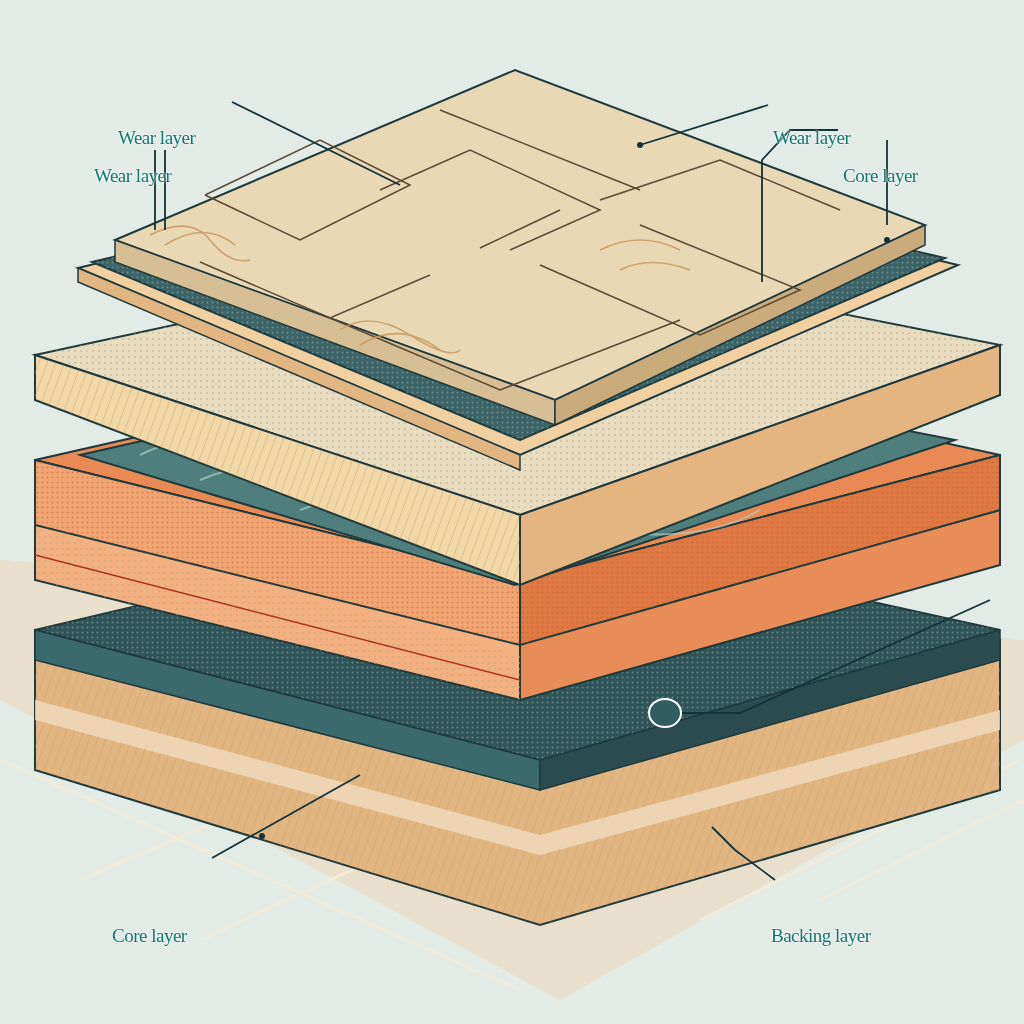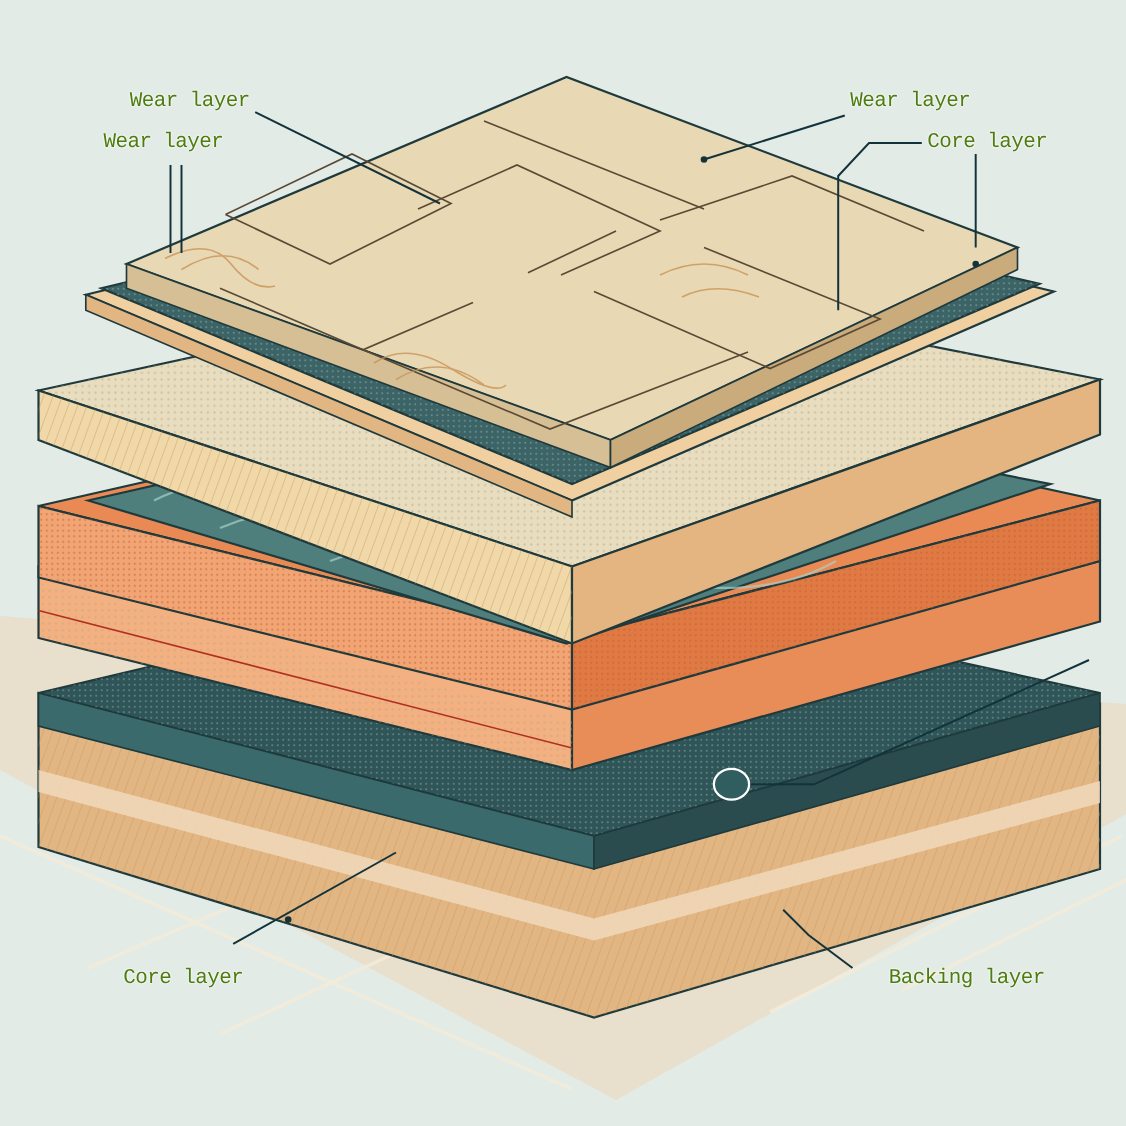--- a/index.html
+++ b/index.html
@@ -6,25 +6,26 @@
   body {
     width: 1024px; height: 1024px; overflow: hidden;
     background: #e3ebe7;
     font-family: "DejaVu Sans", sans-serif;
     position: relative;
   }
   #stage { position: absolute; left: 0; top: 0; width: 1024px; height: 1024px; }
   .label {
     position: absolute;
     font-size: 19px;
-    color: #4d7c0f;
+    color: #0f766e;
     letter-spacing: -0.5px;
-    font-family: Liberation Mono, monospace;
+    font-family: Liberation Serif, serif;
     text-shadow: 0 0 2px #fff, 0 0 2px #fff;
     white-space: nowrap;
+    margin-top: 47px;
   }
 </style>
 </head>
 <body>
 
 <div id="stage">
   <svg width="1024" height="1024" viewBox="0 0 1024 1024">
     <defs>
       <pattern id="dots" width="6" height="6" patternUnits="userSpaceOnUse">
         <circle cx="3" cy="3" r="1" fill="#b8a888" opacity="0.6"></circle>
@@ -151,14 +152,14 @@
       <circle cx="262" cy="836" r="3" fill="#13333a"></circle>
       <ellipse cx="665" cy="713" rx="16" ry="14" fill="#2f5d60" stroke="#fff" stroke-width="2"></ellipse>
     </g>
   </svg>
 
   <div class="label" style="left:118px;top:80px;">Wear layer</div>
   <div class="label" style="left:94px;top:118px;">Wear layer</div>
   <div class="label" style="left:773px;top:80px;">Wear layer</div>
   <div class="label" style="left:843px;top:118px;">Core layer</div>
   <div class="label" style="left:112px;top:878px;">Core layer</div>
-  <div class="label" style="left:808px;top:878px;">Backing layer</div>
+  <div class="label" style="left:771px;top:878px;">Backing layer</div>
 </div>
 
 </body></html>

